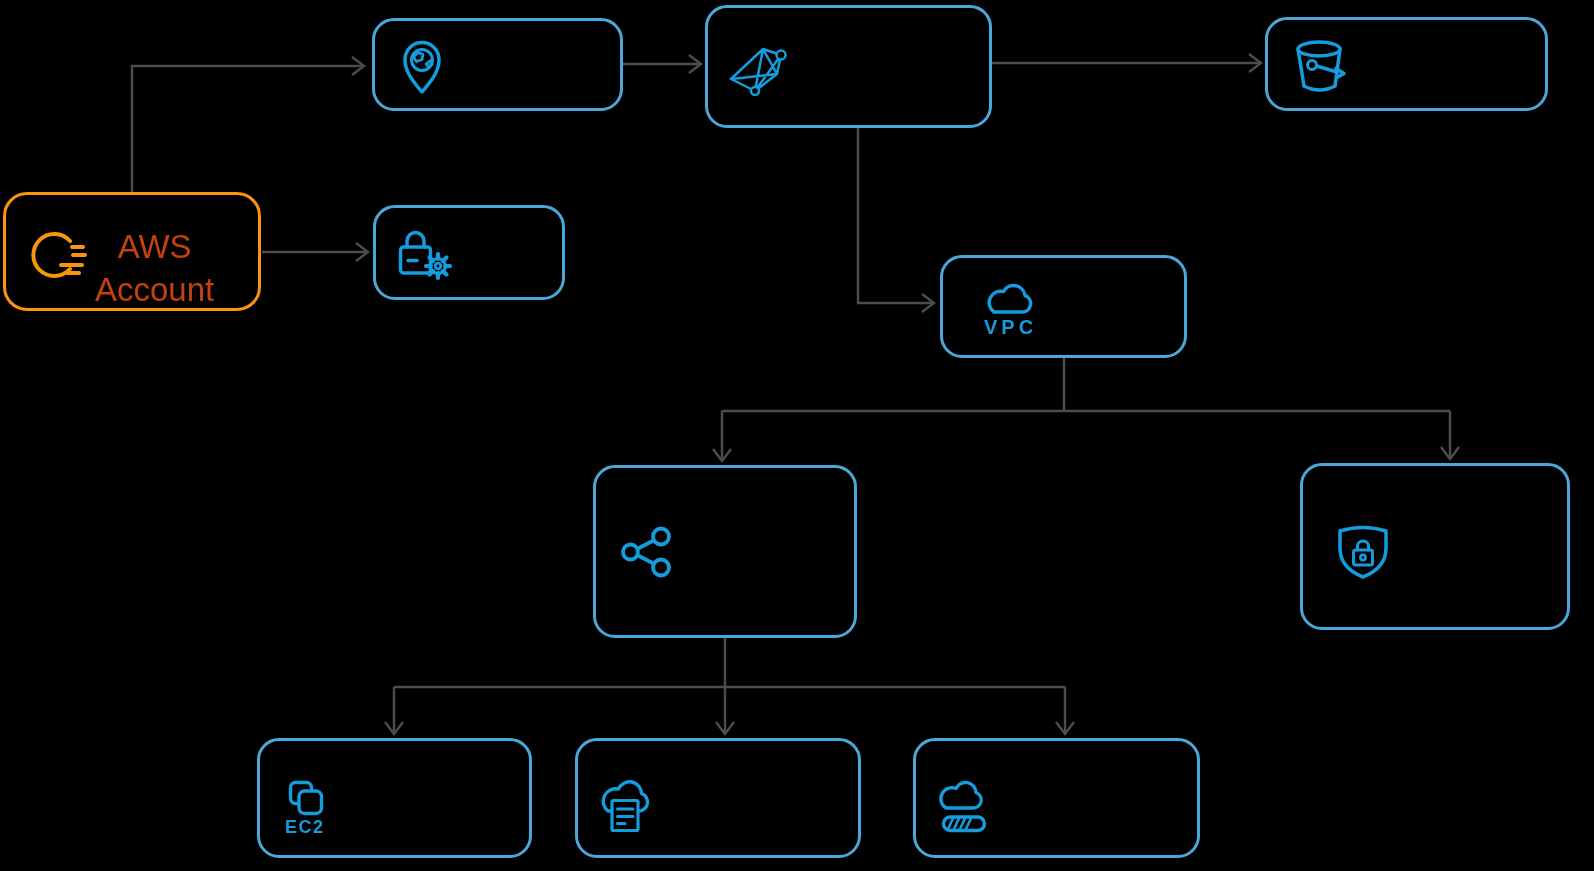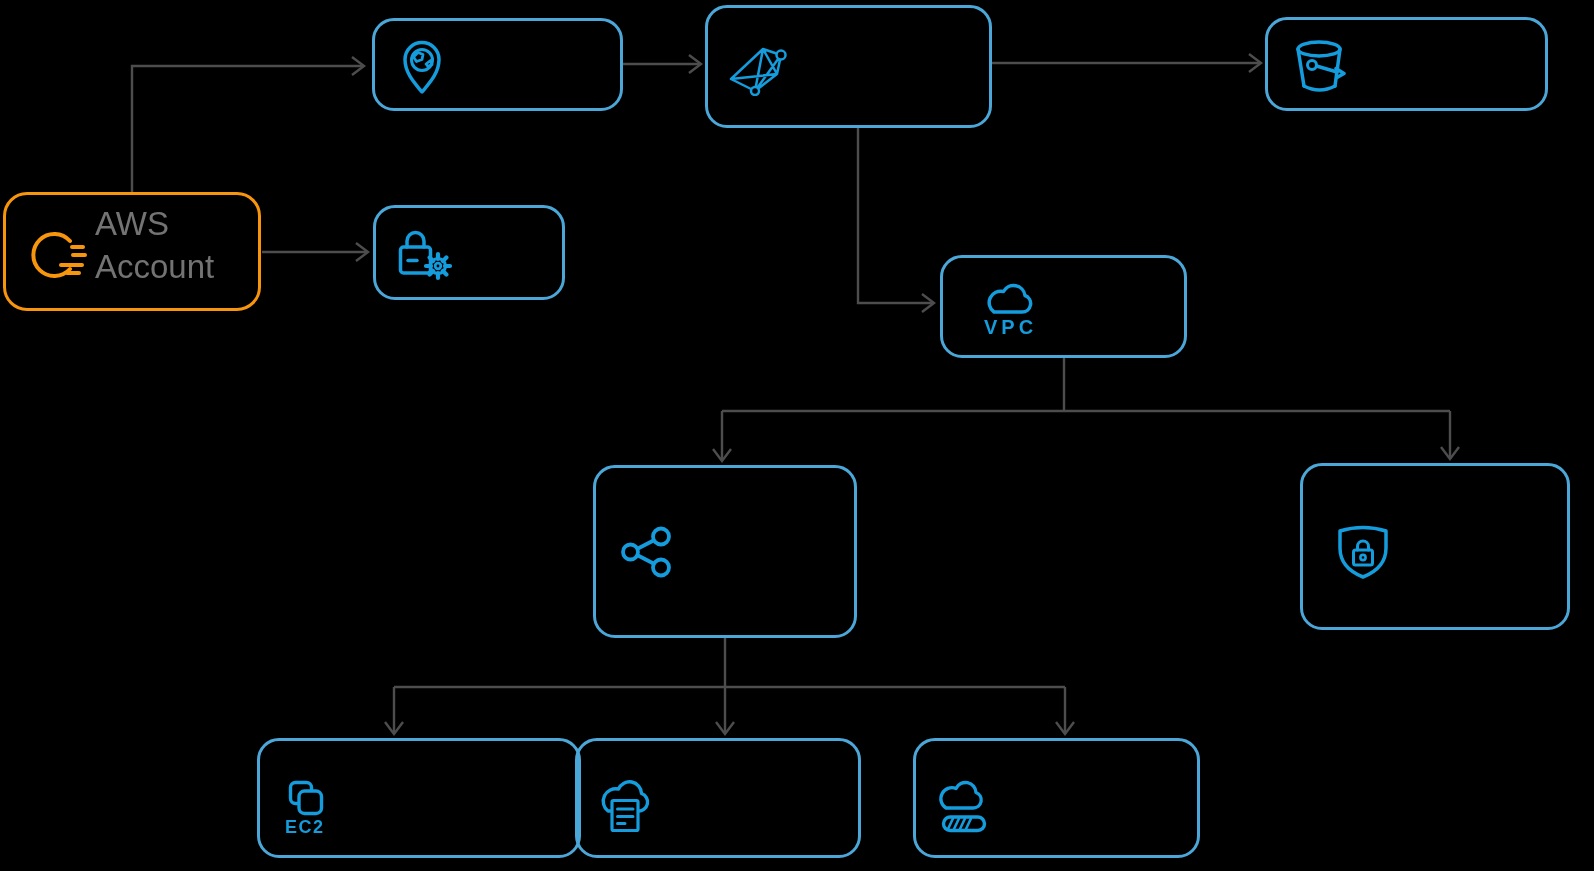--- a/index.html
+++ b/index.html
@@ -15,27 +15,27 @@
   .node .icon { position:absolute; }
   .node-aws-account { left:3px; top:192px; width:258px; height:119px;
     border-color:#F7950D; border-radius:24px; }
   .node-global   { left:372px;  top:18px;  width:251px; height:93px;  }
   .node-network  { left:705px;  top:5px;   width:287px; height:123px; }
   .node-bucket   { left:1265px; top:17px;  width:283px; height:94px;  }
   .node-identity { left:373px;  top:205px; width:192px; height:95px;  }
   .node-vpc      { left:940px;  top:255px; width:247px; height:103px;padding-left:48px; }
   .node-share    { left:593px;  top:465px; width:264px; height:173px; }
   .node-security { left:1300px; top:463px; width:270px; height:167px; }
-  .node-ec2      { left:257px;  top:738px; width:324px; height:120px;padding-left:36px; }
+  .node-ec2      { left:257px;  top:738px; width:275px; height:120px;padding-left:36px; }
   .node-clouddoc { left:575px;  top:738px; width:286px; height:120px; }
   .node-cloudbar { left:913px;  top:738px; width:287px; height:120px; }
 
   .account-label {
-    position:absolute; left:89px; top:7px;
-    font-size:33px; line-height:43px; color:#737373; white-space:nowrap;
+    position:absolute; left:89px; top:30px;
+    font-size:33px; line-height:43px; color:#c2410c; white-space:nowrap;text-align:center;
   }
   .vpc-label {
     position:absolute; left:41px; top:58px;
     font-size:20px; font-weight:bold; letter-spacing:4px; color:#149CDC;
   }
   .ec2-label {
     position:absolute; left:25px; top:76px;
     font-size:18px; font-weight:bold; letter-spacing:1.5px; color:#149CDC;
   }
 </style>

